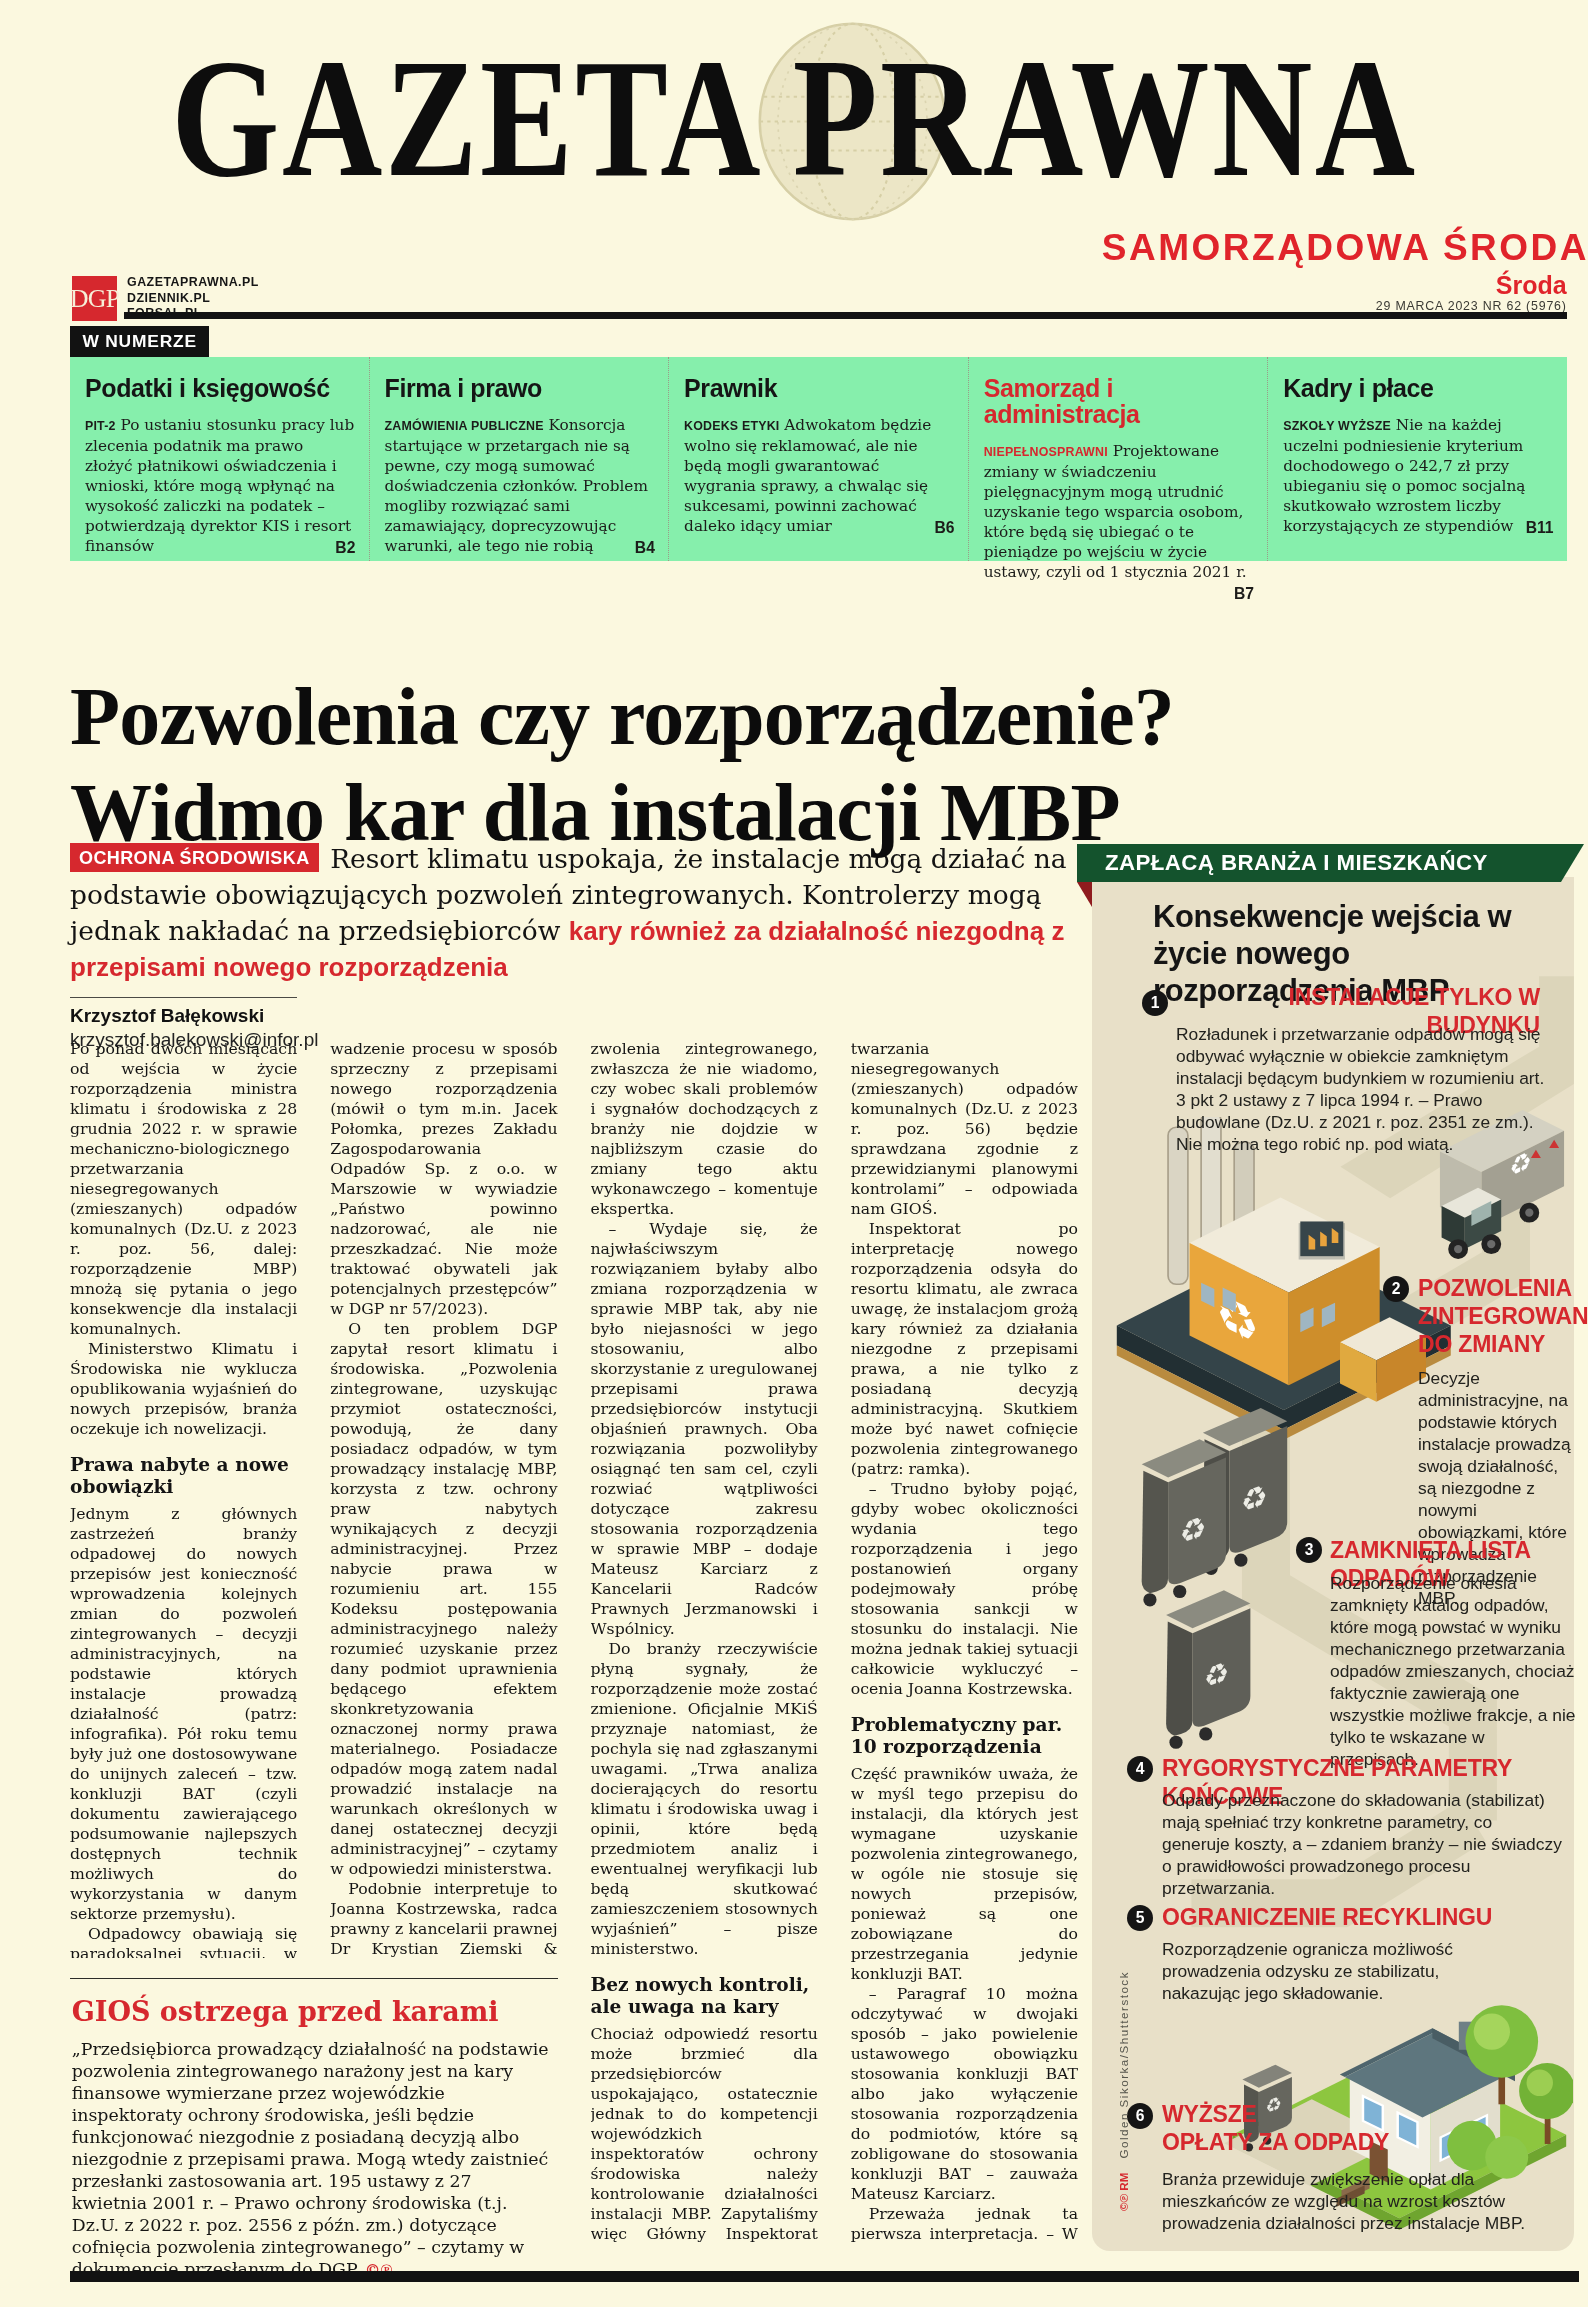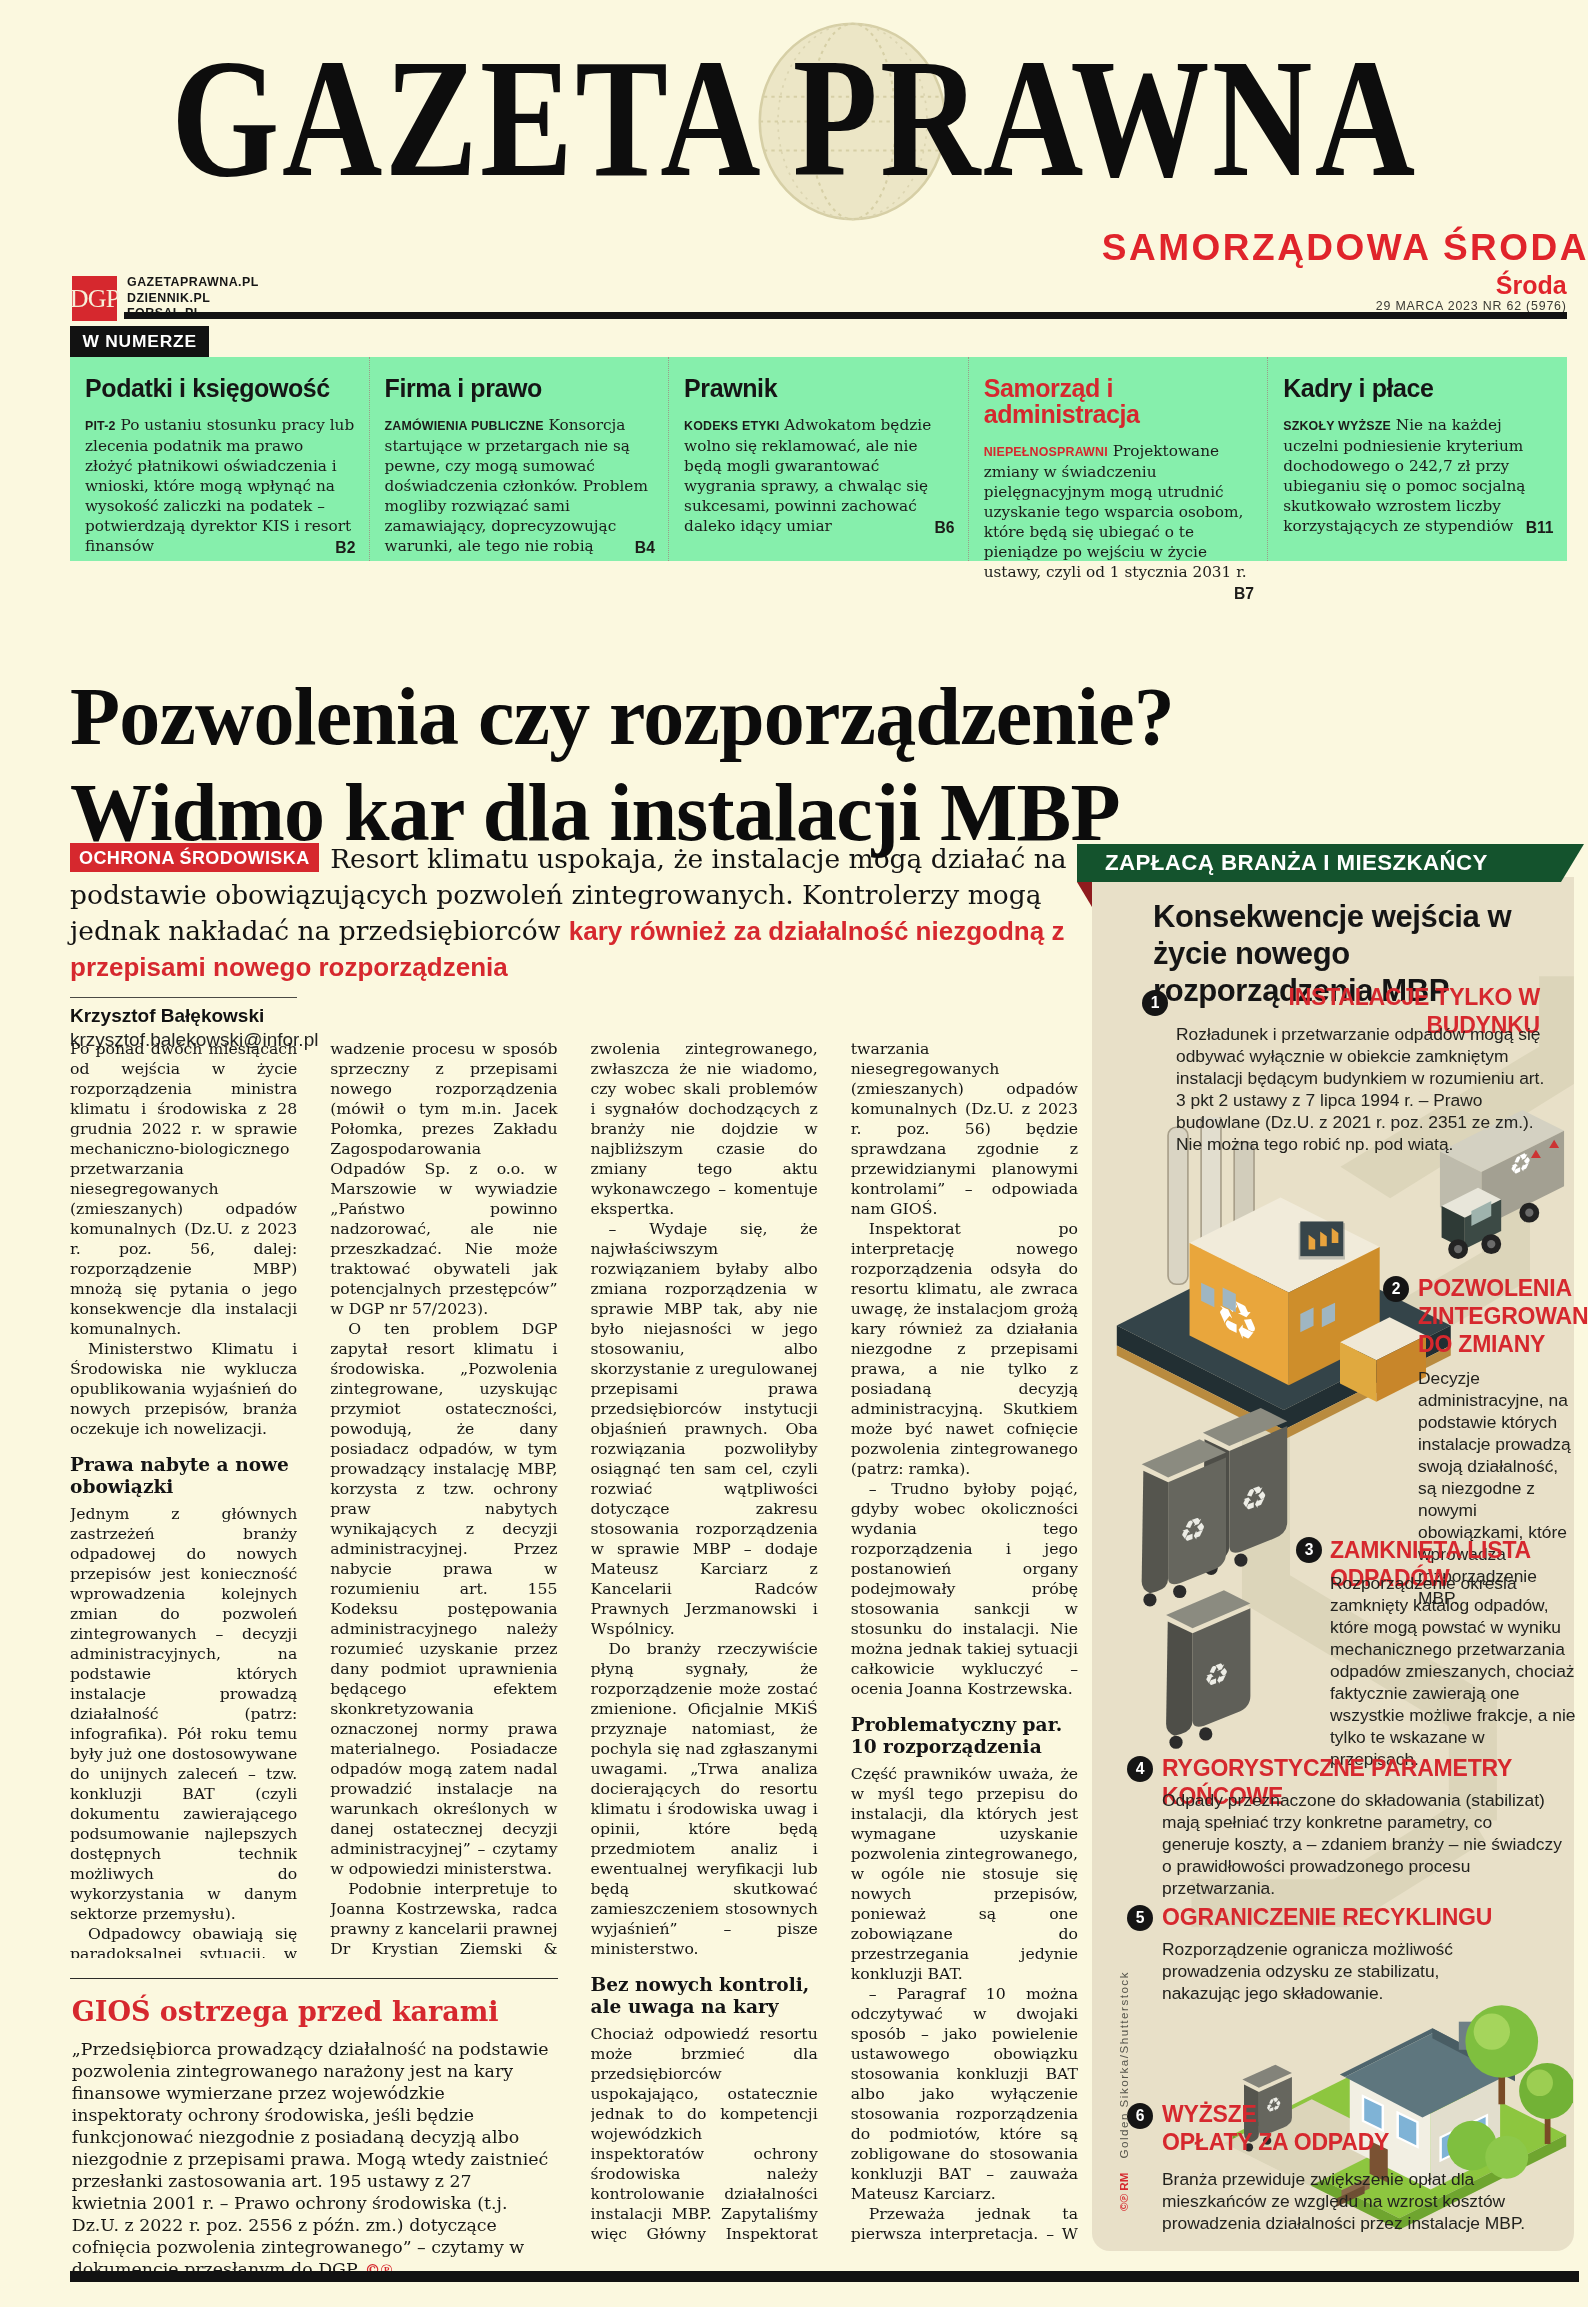--- a/index.html
+++ b/index.html
@@ -118,21 +118,21 @@
     <div class="wn-col">
       <div class="wn-title">Firma i prawo</div>
       <p class="wn-text"><b class="wn-kicker">ZAMÓWIENIA PUBLICZNE</b> <span>Konsorcja startujące w przetargach nie są pewne, czy mogą sumować doświadczenia członków. Problem mogliby rozwiązać sami zamawiający, doprecyzowując warunki, ale tego nie robią</span><b class="wn-page">B4</b></p>
     </div>
     <div class="wn-col">
       <div class="wn-title">Prawnik</div>
       <p class="wn-text"><b class="wn-kicker">KODEKS ETYKI</b> <span>Adwokatom będzie wolno się reklamować, ale nie będą mogli gwarantować wygrania sprawy, a chwaląc się sukcesami, powinni zachować daleko idący umiar</span><b class="wn-page">B6</b></p>
     </div>
     <div class="wn-col">
       <div class="wn-title accent">Samorząd i administracja</div>
-      <p class="wn-text"><b class="wn-kicker accent">NIEPEŁNOSPRAWNI</b> <span>Projektowane zmiany w świadczeniu pielęgnacyjnym mogą utrudnić uzyskanie tego wsparcia osobom, które będą się ubiegać o te pieniądze po wejściu w życie ustawy, czyli od 1 stycznia 2031 r.</span><b class="wn-page">B7</b></p>
+      <p class="wn-text"><b class="wn-kicker accent">NIEPEŁNOSPRAWNI</b> <span>Projektowane zmiany w świadczeniu pielęgnacyjnym mogą utrudnić uzyskanie tego wsparcia osobom, które będą się ubiegać o te pieniądze po wejściu w życie ustawy, czyli od 1 stycznia 2021 r.</span><b class="wn-page">B7</b></p>
     </div>
     <div class="wn-col">
       <div class="wn-title">Kadry i płace</div>
       <p class="wn-text"><b class="wn-kicker">SZKOŁY WYŻSZE</b> <span>Nie na każdej uczelni podniesienie kryterium dochodowego o 242,7 zł przy ubieganiu się o pomoc socjalną skutkowało wzrostem liczby korzystających ze stypendiów</span><b class="wn-page">B11</b></p>
     </div>
   </div>
 
   <h1 class="headline"><span>Pozwolenia czy rozporządzenie?</span><br><span>Widmo kar dla instalacji MBP</span></h1>
   <div class="lead"><span class="tag">OCHRONA ŚRODOWISKA</span><span>Resort klimatu uspokaja, że instalacje mogą działać na podstawie obowiązujących pozwoleń zintegrowanych. Kontrolerzy mogą jednak nakładać na przedsiębiorców </span><span class="accent">kary również za działalność niezgodną z przepisami nowego rozporządzenia</span></div>
 

